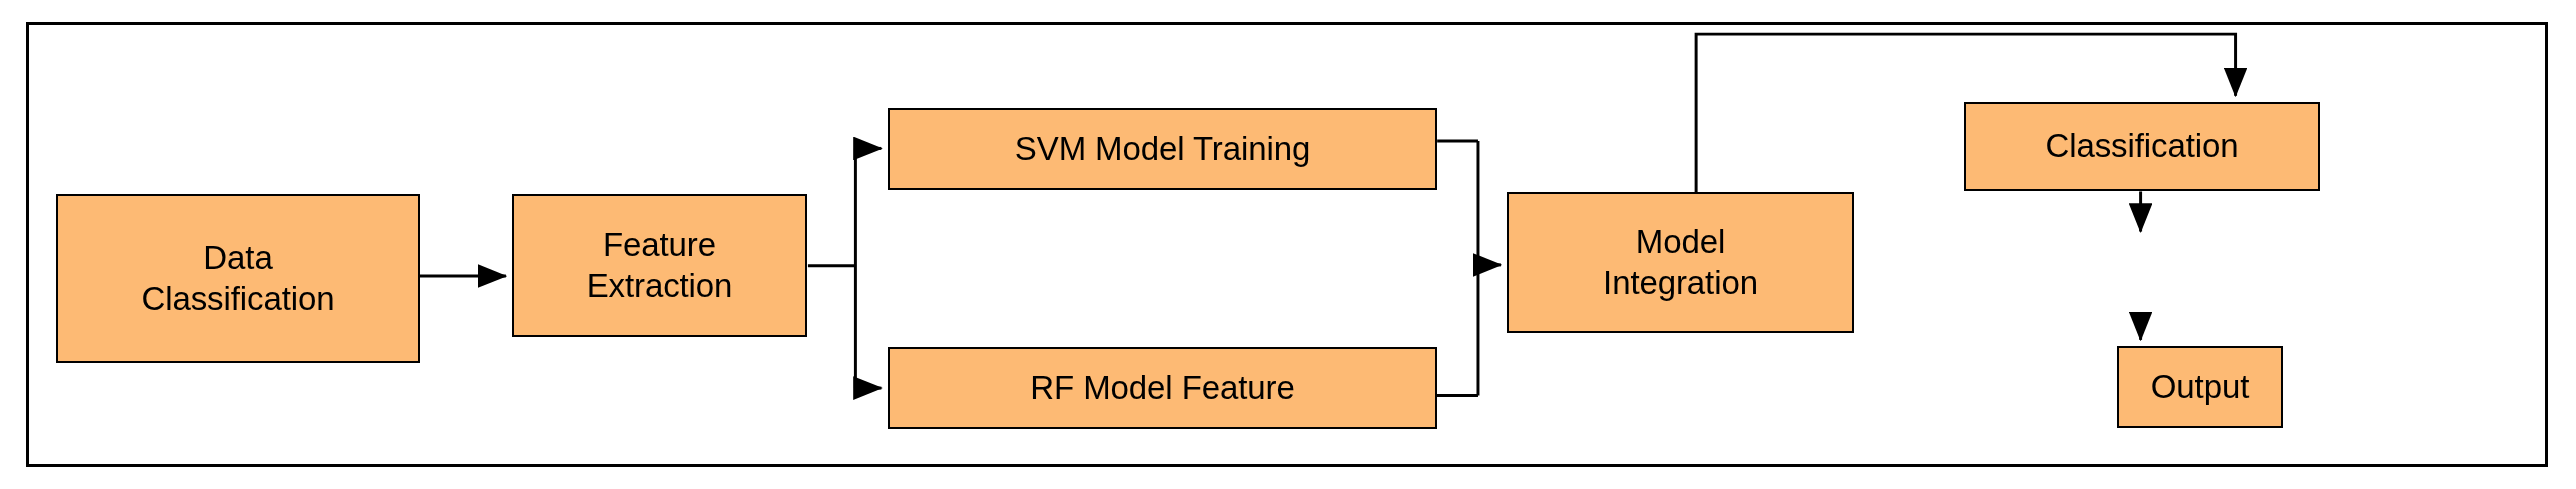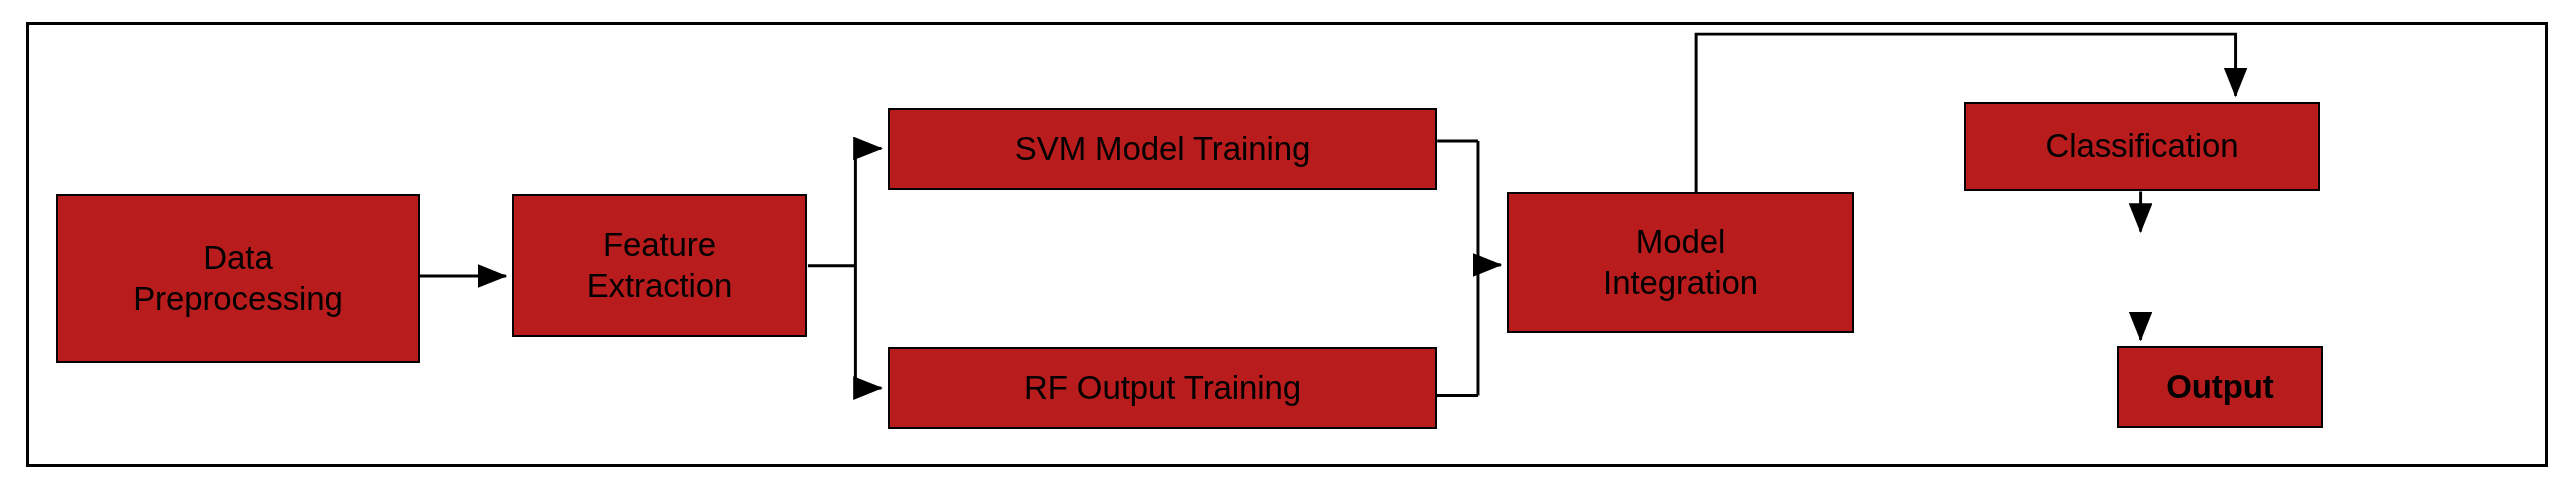--- a/index.html
+++ b/index.html
@@ -19,21 +19,21 @@
     position: absolute;
     left: 0;
     top: 0;
     width: 2576px;
     height: 489px;
   }
   .node-box {
     position: absolute;
     box-sizing: border-box;
     border: 2.2px solid #000000;
-    background: #b91c1c;
+    background: #fdba74;
     display: flex;
     align-items: center;
     justify-content: center;
     text-align: center;
     color: #000000;
     font-family: "Liberation Sans", sans-serif;
     font-size: 33px;
     line-height: 1.22;
     letter-spacing: -0.1px;
     white-space: pre-line;
@@ -98,31 +98,31 @@
     <g>
       <path d="M2884,258 L2884,312" stroke="#000000" stroke-width="4" fill="none" marker-end="url(#arrowhead)"></path>
     </g>
 
     <g>
       <path d="M2884,448 L2884,458" stroke="#000000" stroke-width="4" fill="none" marker-end="url(#arrowhead)"></path>
     </g>
   </svg>
 
   <div class="node-box" style="left:56px; top:194px; width:364px; height:169px;">Data
-Preprocessing</div>
+Classification</div>
 
   <div class="node-box" style="left:512px; top:194px; width:295px; height:143px;">Feature
 Extraction</div>
 
   <div class="node-box" style="left:888px; top:108px; width:549px; height:82px;">SVM Model Training</div>
 
-  <div class="node-box" style="left:888px; top:347px; width:549px; height:82px;">RF Output Training</div>
+  <div class="node-box" style="left:888px; top:347px; width:549px; height:82px;">RF Model Feature</div>
 
   <div class="node-box" style="left:1507px; top:192px; width:347px; height:141px;">Model
 Integration</div>
 
   <div class="node-box" style="left:1964px; top:102px; width:356px; height:89px;">Classification</div>
 
 
-  <div class="node-box" style="left:2117px; top:346px; width:206px; height:82px;font-weight:bold;">Output</div>
+  <div class="node-box" style="left:2117px; top:346px; width:166px; height:82px;">Output</div>
 
 </div>
 
 
 </body></html>

